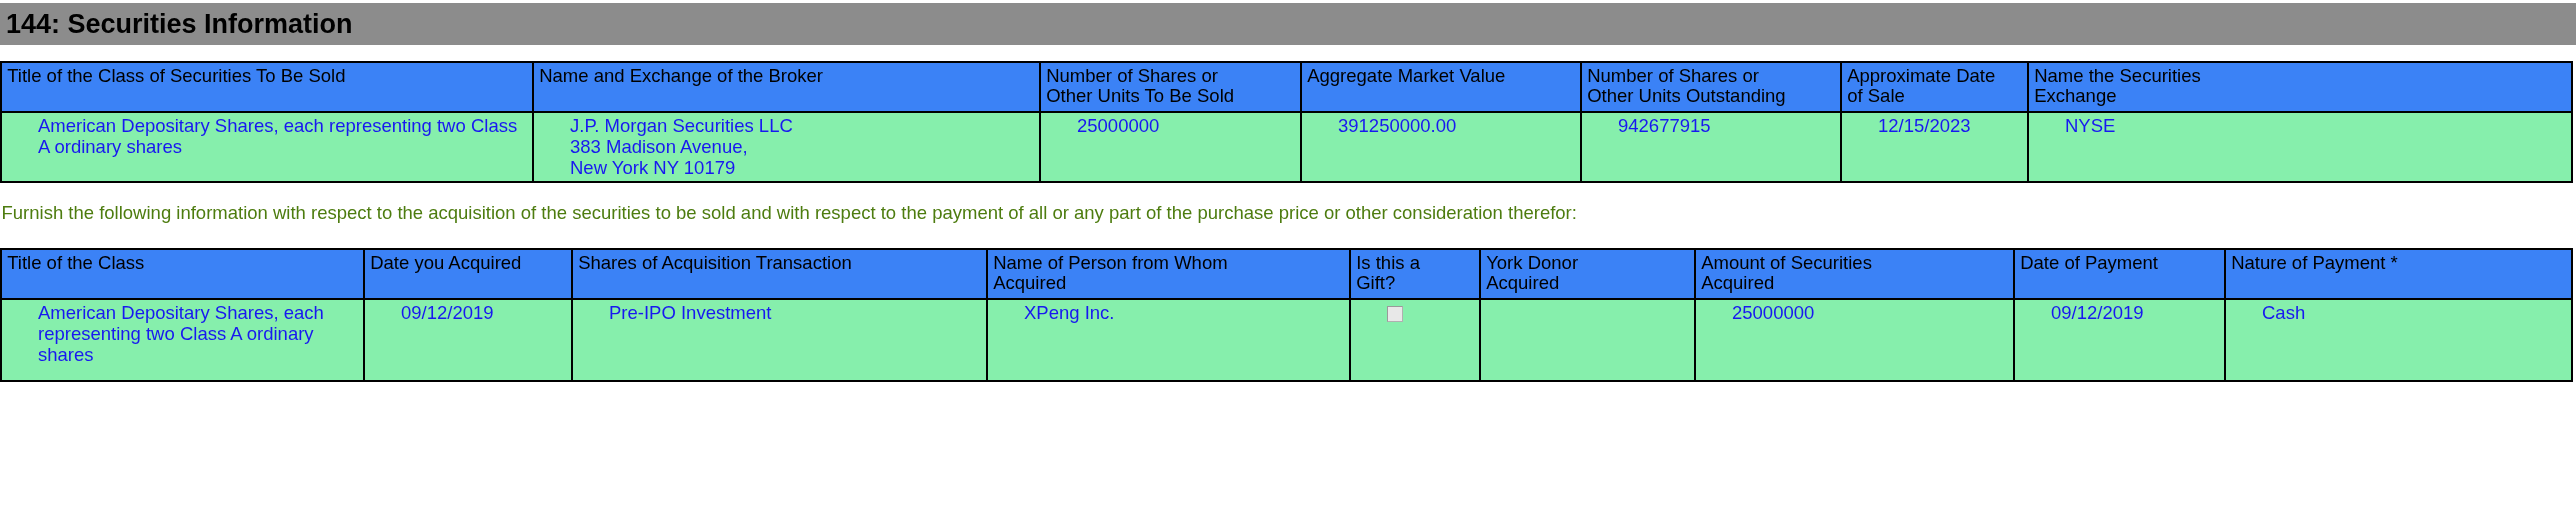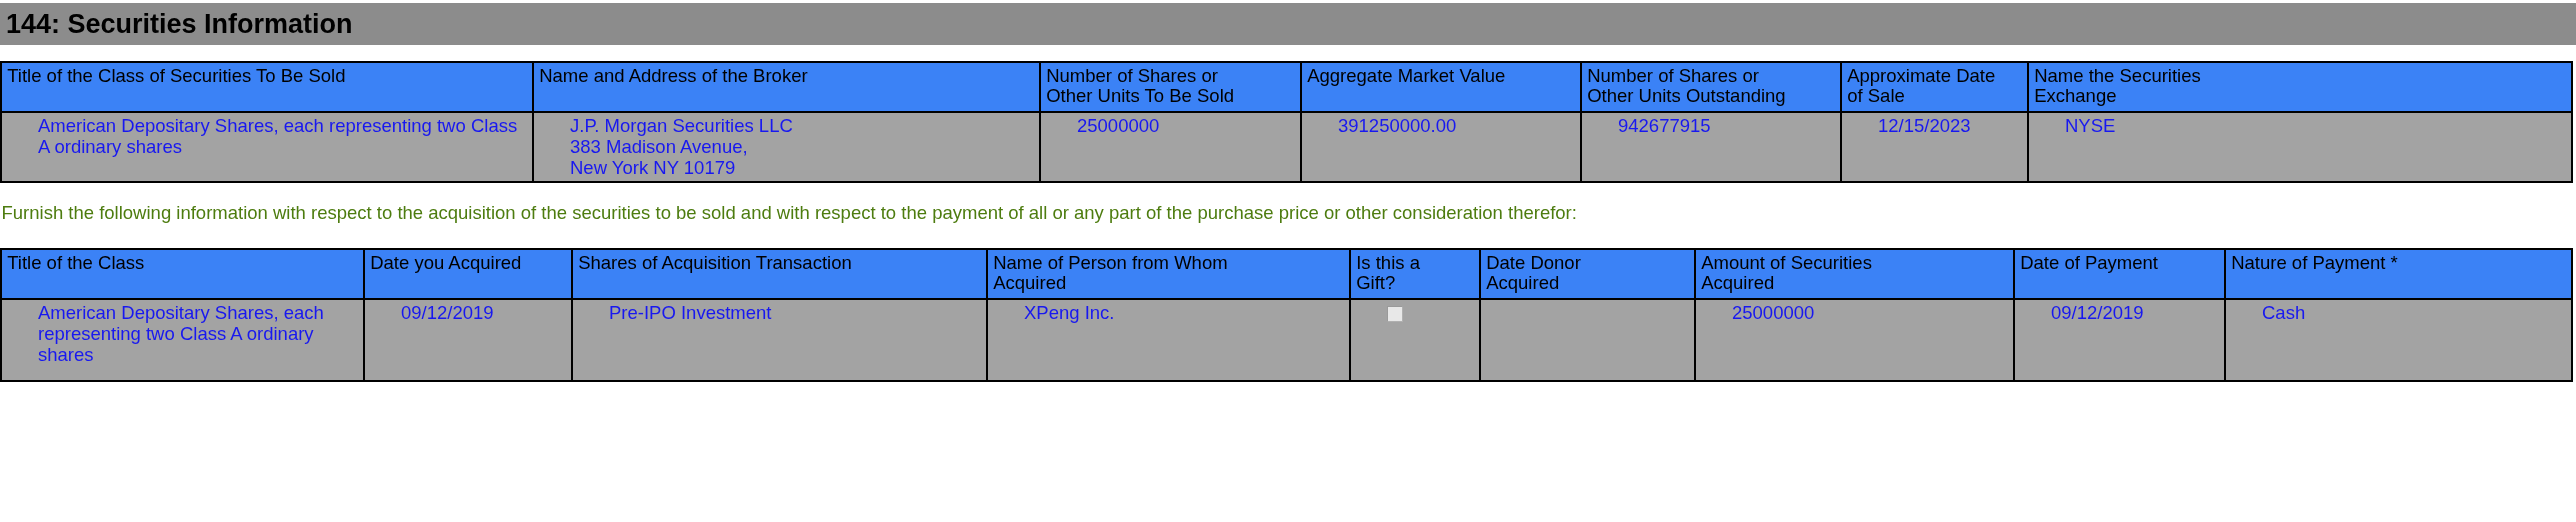--- a/index.html
+++ b/index.html
@@ -58,21 +58,21 @@
   table.form-table th {
     background: #3b82f6;
     color: #000000;
     font-size: 18.5px;
     font-weight: normal;
     text-align: left;
     line-height: 1.06;
     height: 50px;
   }
   table.form-table td {
-    background: #a3a3a3;
+    background: #86efac;
     color: #1818f0;
     font-size: 18.5px;
     font-weight: normal;
     line-height: 1.12;
     padding-left: 36px;
   }
   td.cell-pad-top { padding-top: 7.4px; }
 
   
   tr.data-row-a td { height: 59px; }
@@ -130,21 +130,21 @@
       <col style="width:260px">
       <col style="width:187px">
       <col style="width:544px">
     </colgroup>
     <thead>
       <tr>
         <th>
           <div>Title of the Class of Securities To Be Sold</div>
         </th>
         <th>
-          <div>Name and Address of the Broker</div>
+          <div>Name and Exchange of the Broker</div>
         </th>
         <th>
           <div>Number of Shares or</div>
           <div>Other Units To Be Sold</div>
         </th>
         <th>
           <div>Aggregate Market Value</div>
         </th>
         <th>
           <div>Number of Shares or</div>
@@ -211,21 +211,21 @@
         </th>
         <th>
           <div>Name of Person from Whom</div>
           <div>Acquired</div>
         </th>
         <th>
           <div>Is this a</div>
           <div>Gift?</div>
         </th>
         <th>
-          <div>Date Donor</div>
+          <div>York Donor</div>
           <div>Acquired</div>
         </th>
         <th>
           <div>Amount of Securities</div>
           <div>Acquired</div>
         </th>
         <th>
           <div>Date of Payment</div>
         </th>
         <th>

